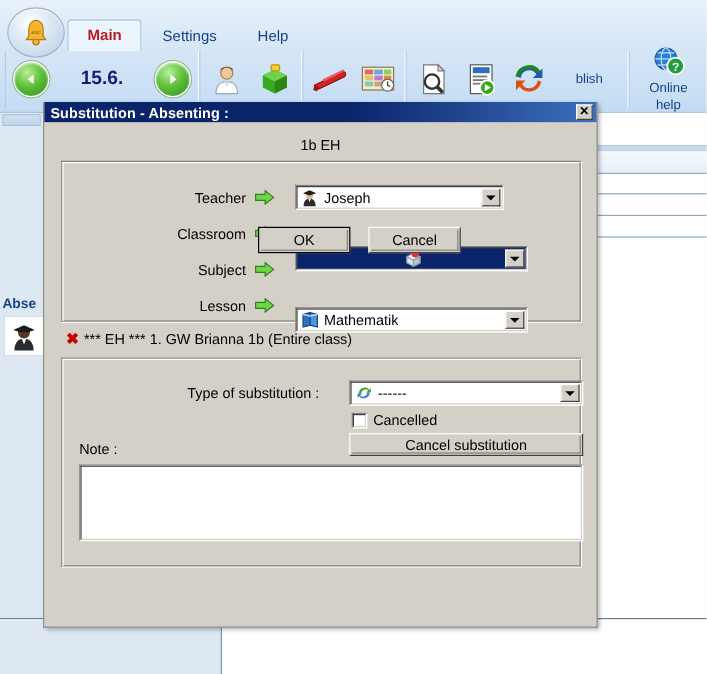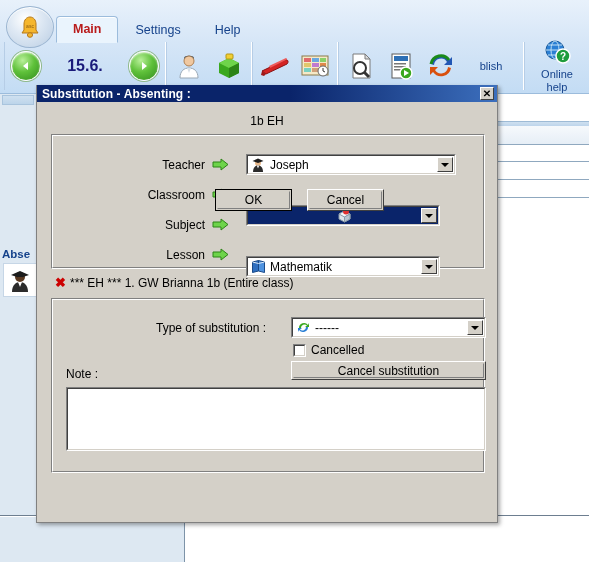--- a/index.html
+++ b/index.html
@@ -639,21 +639,21 @@
         <div class="groupbox-inner"></div>
 
         <div class="fieldrow" style="left:61px; top:19px;">
           <span class="flabel">Teacher</span>
           <span class="arrow-icon">
             <svg width="17" height="13" viewBox="0 0 17 13">
               <path d="M1 4 L9 4 L9 1 L16 6.5 L9 12 L9 9 L1 9 Z" fill="#6ed44a" stroke="#2d8417" stroke-width="1"></path>
             </svg>
           </span>
         </div>
-        <div class="combo" style="left:194px; top:19px; width:210px;">
+        <div class="combo" style="left:194px; top:19px; width:174px;">
           <div class="inner">
             <span class="citem-icon">
               <svg width="14" height="15" viewBox="0 0 14 15">
                 <ellipse cx="7" cy="6" rx="3" ry="3" fill="#e8b88a"></ellipse>
                 <path d="M1.5 4 L7 1.5 L12.5 4 L7 6 Z" fill="#1c1c1c"></path>
                 <path d="M2 15 C2 10 4.5 8.5 7 8.5 C9.5 8.5 12 10 12 15 Z" fill="#2b2b2b"></path>
                 <path d="M5.8 8.5 L7 11.5 L8.2 8.5 Z" fill="#ffffff"></path>
               </svg>
             </span>
             <span class="ctext">Joseph</span>

